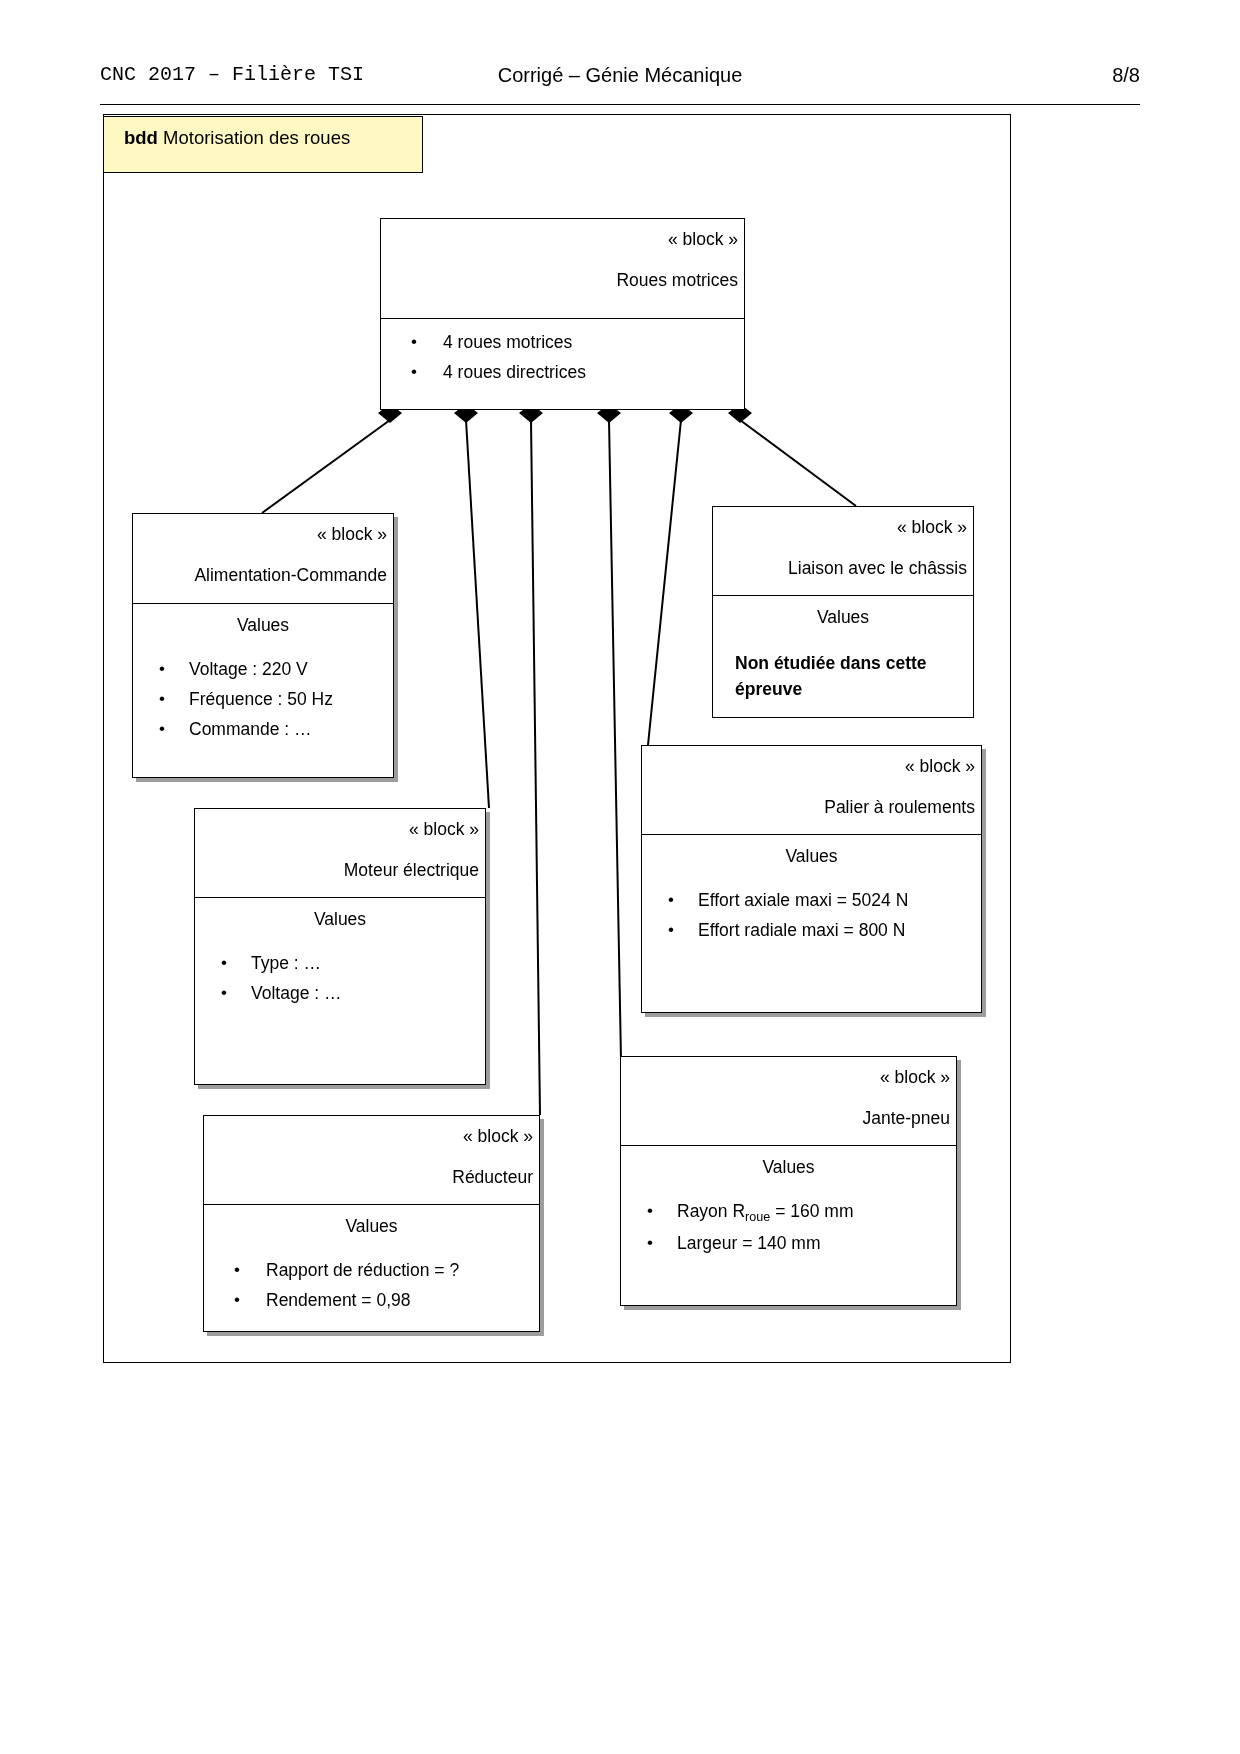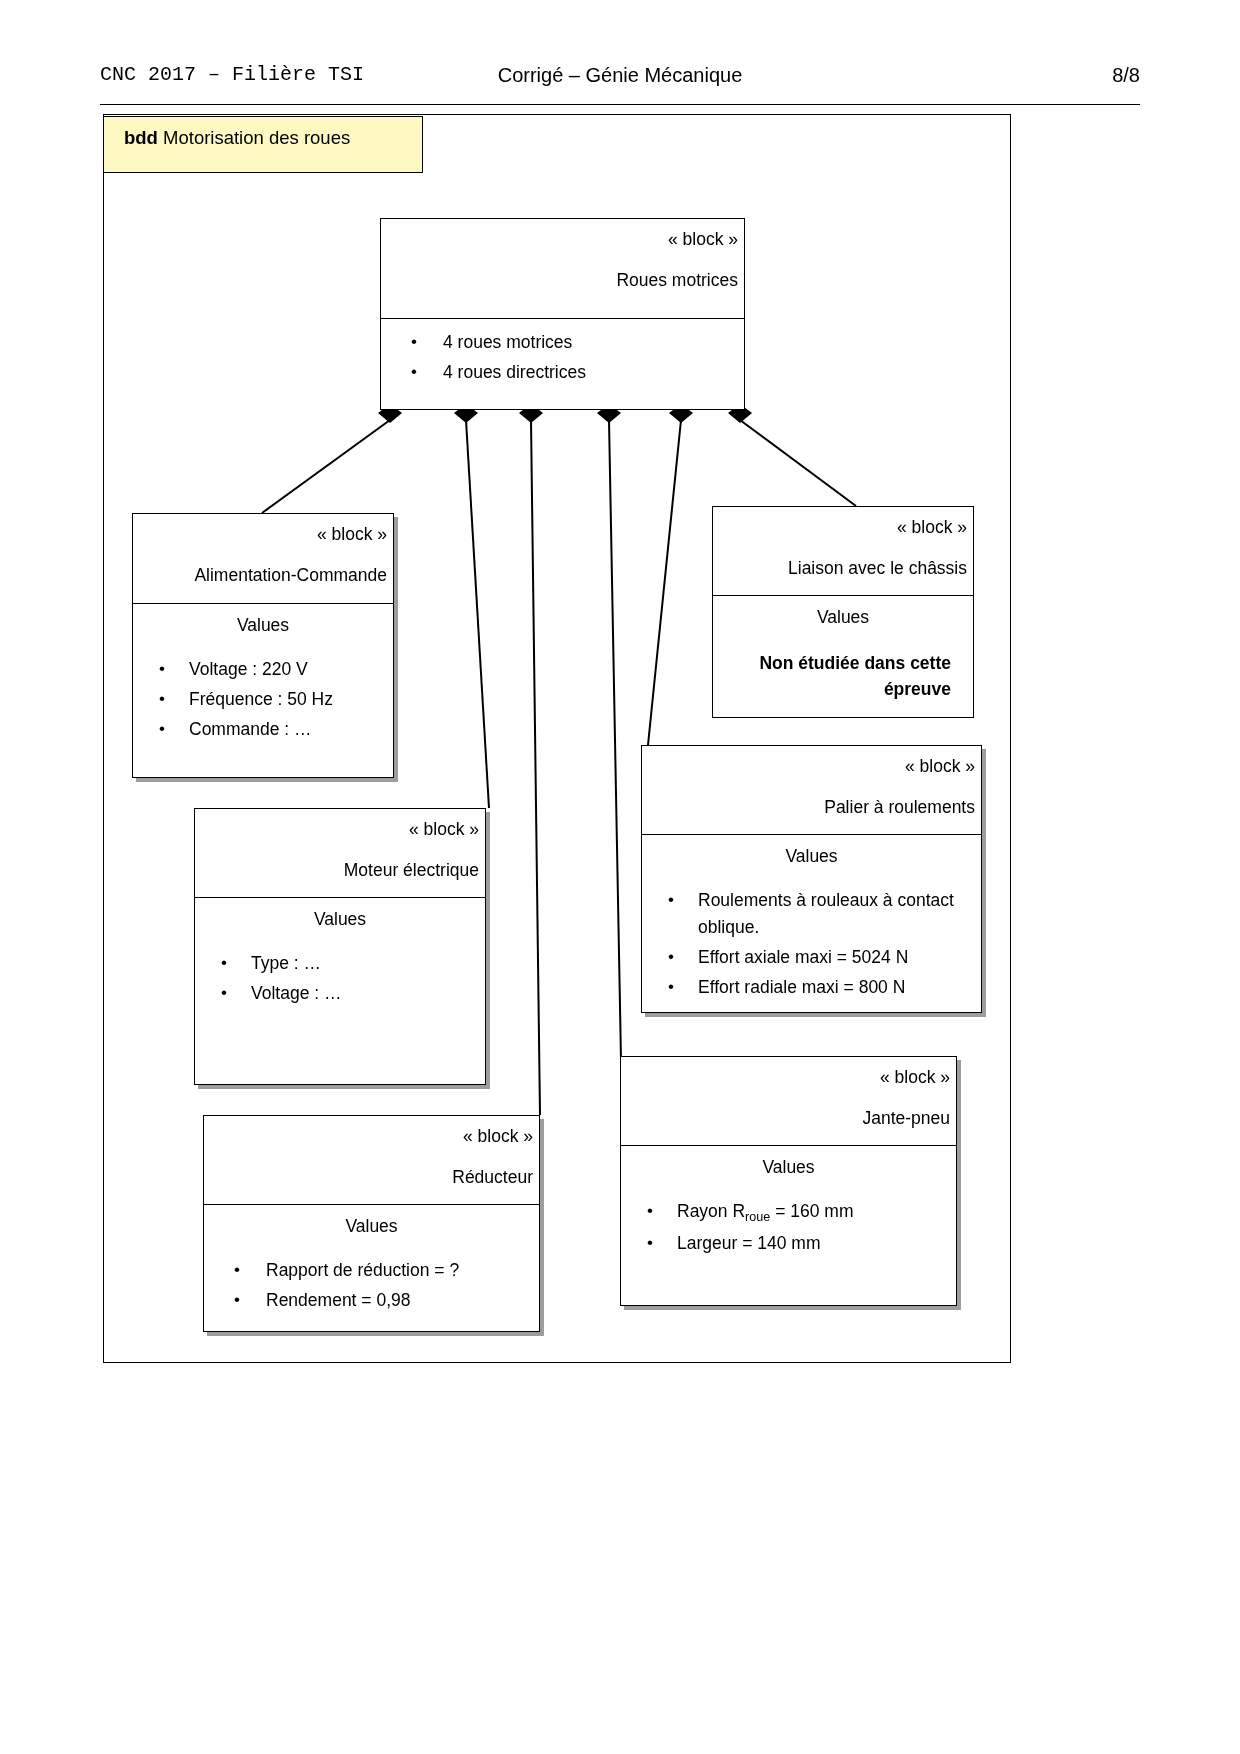--- a/index.html
+++ b/index.html
@@ -71,21 +71,21 @@
     margin:0 0 3px 0;
     line-height:1.55;
   }
   ul.blk-list li:before{
     content:"\2022";
     position:absolute;left:30px;top:0;font-size:17px;
   }
   ul.blk-list.narrowbul li{padding-left:56px;}
   ul.blk-list.narrowbul li:before{left:26px;}
   .bold-note{
-    text-align:right;font-weight:bold;padding:16px 22px 10px 22px;line-height:1.5;
+    text-align:left;font-weight:bold;padding:16px 22px 10px 22px;line-height:1.5;
   }
   sub{font-size:0.72em;vertical-align:-0.28em;}
 
   
   .connectors{position:absolute;left:0;top:0;width:1240px;height:1754px;z-index:2;pointer-events:none;}
 </style>
 </head>
 <body>
 
 <div class="page">
@@ -194,21 +194,20 @@
   </div>
 
   <div class="block" style="left:641px;top:745px;width:341px;height:268px;">
     <div class="blk-head" style="height:89px;">
       <span class="stereo">« block »</span>
       <span class="bname">Palier à roulements</span>
     </div>
     <div class="blk-body">
       <span class="blk-compart-title">Values</span>
       <ul class="blk-list narrowbul">
-        <li>Roulements à rouleaux à contact oblique.</li>
         <li>Effort axiale maxi = 5024 N</li>
         <li>Effort radiale maxi = 800 N</li>
       </ul>
     </div>
   </div>
 
   <div class="block" style="left:620px;top:1056px;width:337px;height:250px;">
     <div class="blk-head" style="height:89px;">
       <span class="stereo">« block »</span>
       <span class="bname">Jante-pneu</span>

